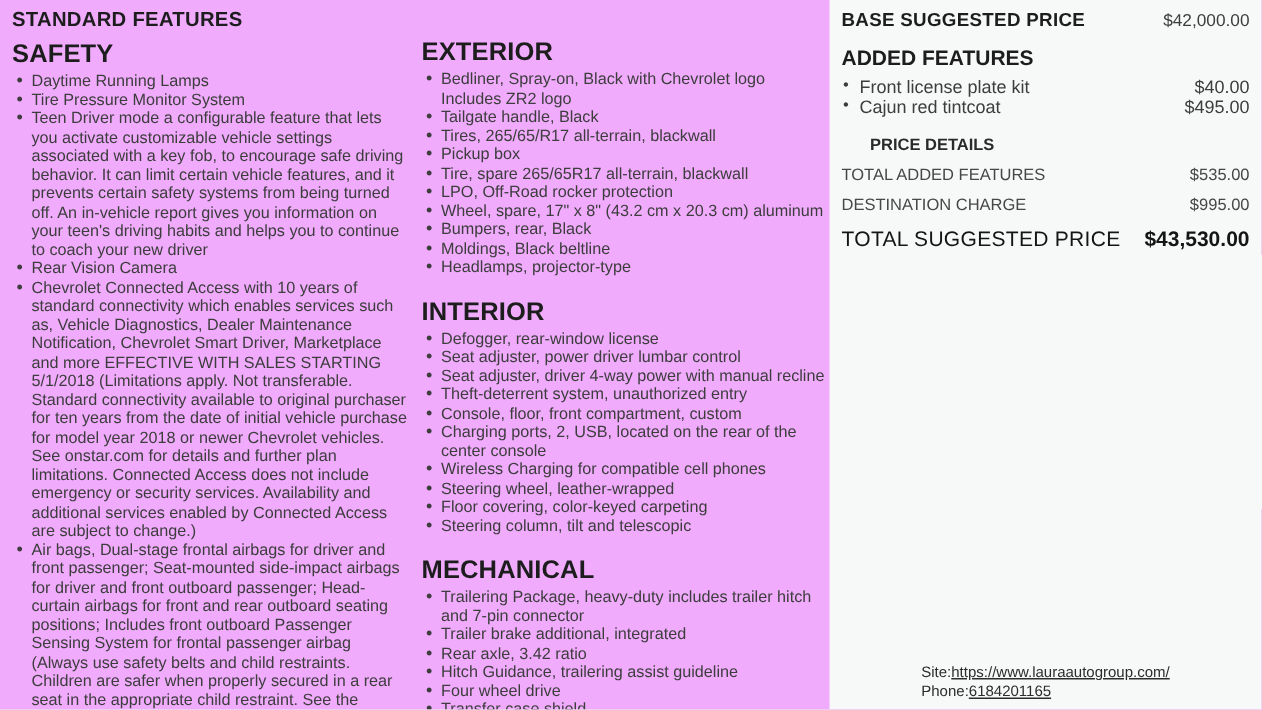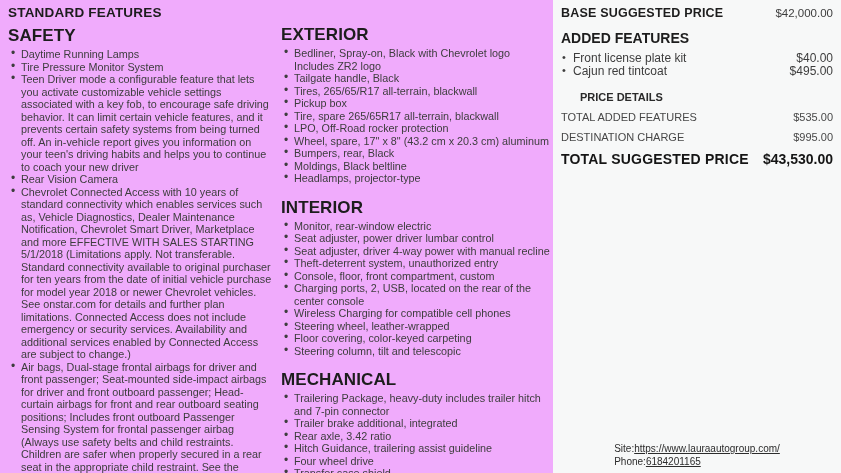--- a/index.html
+++ b/index.html
@@ -48,21 +48,21 @@
   .base-value { font-size: 11.5px; color: #3d3d3d; }
   .added-heading { font-size: 14px; font-weight: bold; color: #1d1d1d; margin-bottom: 6px; }
   .added-item { font-size: 12px; line-height: 12.5px; color: #3d3d3d; margin-bottom: 0; }
   .added-item .lbl { position: relative; padding-left: 12px; }
   .added-item .lbl::before {
     content: "\2022"; position: absolute; left: 1px; top: -1px; font-size: 11px;
   }
   .details-heading { font-size: 11px; font-weight: bold; color: #2a2a2a; margin: 14px 0 8px; padding-left: 19px; }
   .detail-row { font-size: 11px; color: #474747; margin-bottom: 8px; }
   .total-row { margin-top: 3px; }
-  .total-label { font-size: 14px; font-weight: bold; color: #151515; letter-spacing: .2px; text-align: right; }
+  .total-label { font-size: 14px; font-weight: normal; color: #151515; letter-spacing: .2px; text-align: right; }
   .total-value { font-size: 14px; font-weight: bold; color: #151515; }
   
   .panel-footer { position: absolute; left: 0; right: 0; bottom: 4px; text-align: center; }
   .footer-lines { display: inline-block; text-align: left; font-size: 10px; line-height: 13px; color: #2c2c2c; }
   .footer-lines a { color: #2c2c2c; text-decoration: underline; cursor: pointer; }
 </style>
 </head>
 <body>
 
 <div class="page">
@@ -97,21 +97,21 @@
             <li class="feature-item">LPO, Off-Road rocker protection</li>
             <li class="feature-item">Wheel, spare, 17" x 8" (43.2 cm x 20.3 cm) aluminum</li>
             <li class="feature-item">Bumpers, rear, Black</li>
             <li class="feature-item">Moldings, Black beltline</li>
             <li class="feature-item">Headlamps, projector-type</li>
           </ul>
         </div>
         <div class="feature-section">
           <div class="section-heading">INTERIOR</div>
           <ul class="feature-list">
-            <li class="feature-item">Monitor, rear-window electric</li>
+            <li class="feature-item">Defogger, rear-window license</li>
             <li class="feature-item">Seat adjuster, power driver lumbar control</li>
             <li class="feature-item">Seat adjuster, driver 4-way power with manual recline</li>
             <li class="feature-item">Theft-deterrent system, unauthorized entry</li>
             <li class="feature-item">Console, floor, front compartment, custom</li>
             <li class="feature-item">Charging ports, 2, USB, located on the rear of the center console</li>
             <li class="feature-item">Wireless Charging for compatible cell phones</li>
             <li class="feature-item">Steering wheel, leather-wrapped</li>
             <li class="feature-item">Floor covering, color-keyed carpeting</li>
             <li class="feature-item">Steering column, tilt and telescopic</li>
           </ul>

